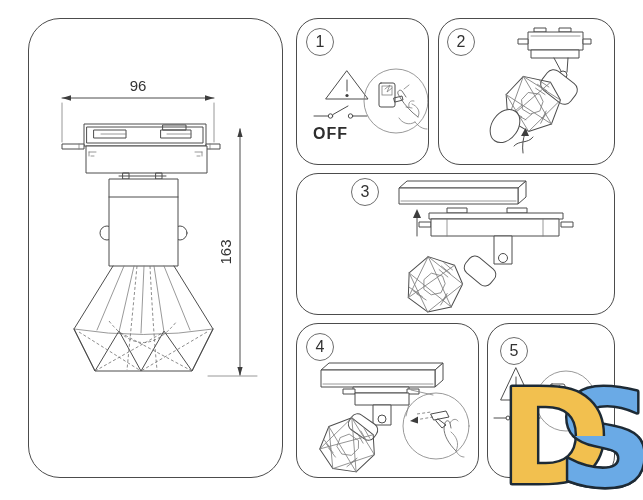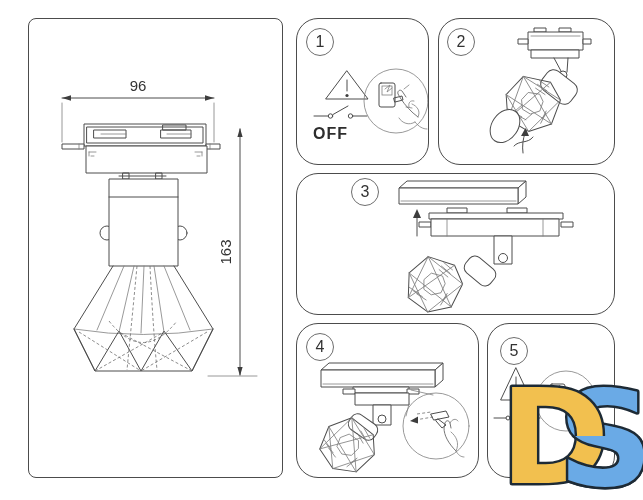--- a/index.html
+++ b/index.html
@@ -4,21 +4,21 @@
 <style>
   html,body{margin:0;padding:0;}
   body{
     width:643px;height:500px;position:relative;background:#ffffff;
     font-family:"Liberation Sans",sans-serif;overflow:hidden;
   }
   .panel{
     position:absolute;border:1px solid #4c4c4c;border-radius:22px;
     background:#fff;box-sizing:border-box;
   }
-  #left-panel{left:28px;top:18px;width:255px;height:460px;border-radius:8px;}
+  #left-panel{left:28px;top:18px;width:255px;height:460px;border-radius:32px;}
   #panel1{left:296px;top:18px;width:133px;height:147px;}
   #panel2{left:438px;top:18px;width:177px;height:147px;}
   #panel3{left:296px;top:173px;width:319px;height:142px;}
   #panel4{left:296px;top:323px;width:183px;height:155px;}
   #panel5{left:487px;top:323px;width:128px;height:155px;}
   .panel svg{position:absolute;left:0;top:0;}
   .badge{
     position:absolute;width:26px;height:26px;border:1px solid #6e6e6e;
     border-radius:50%;display:flex;align-items:center;justify-content:center;
     font-size:16px;color:#333;background:#fff;z-index:2;

